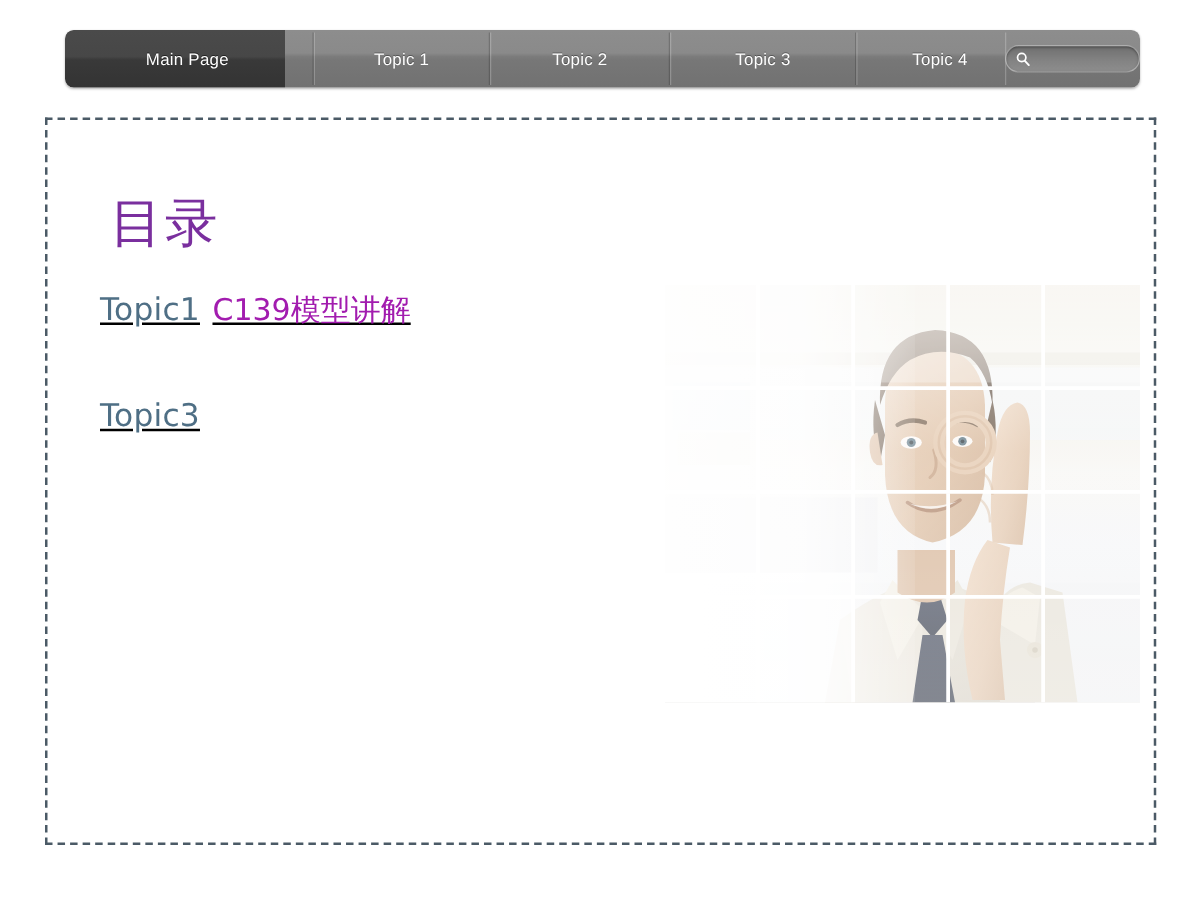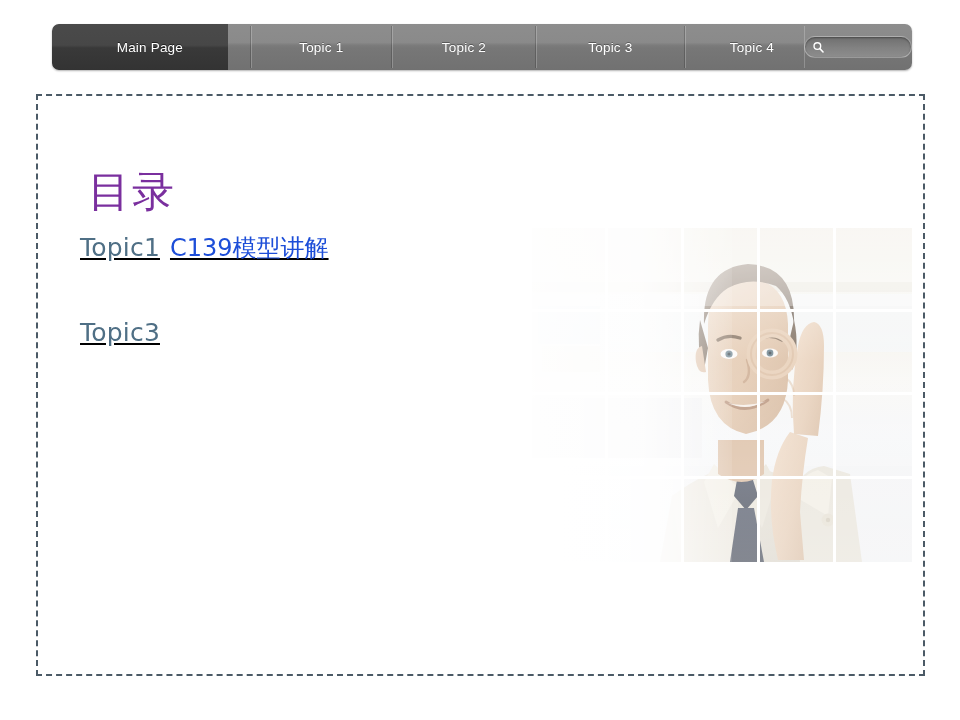--- a/index.html
+++ b/index.html
@@ -135,21 +135,20 @@
     position: absolute;
     left: 88px;
     top: 158px;
     font-size: 42px;
     line-height: 1;
     color: #7a2f9e;
     font-family: "DejaVu Sans", "Liberation Sans", sans-serif;
     font-weight: 400;
     letter-spacing: 2px;
     white-space: nowrap;
-    margin-top: 13px;
   }
 
   .toc-list {
     position: absolute;
     left: 80px;
     top: 232px;
     width: 440px;
   }
   .toc-item {
     display: flex;
@@ -159,21 +158,21 @@
     text-decoration: underline;
   }
   .toc-key {
     color: #4f6f85;
     font-size: 25px;
     font-family: "DejaVu Sans", "Liberation Sans", sans-serif;
     font-weight: 400;
     letter-spacing: 0.2px;
   }
   .toc-value {
-    color: #1d4ed8;
+    color: #a21caf;
     font-size: 24px;
     font-family: "DejaVu Sans", "Liberation Sans", sans-serif;
     font-weight: 400;
     margin-left: 10px;
   }
 
   
   .photo-wrap {
     position: absolute;
     left: 532px;

